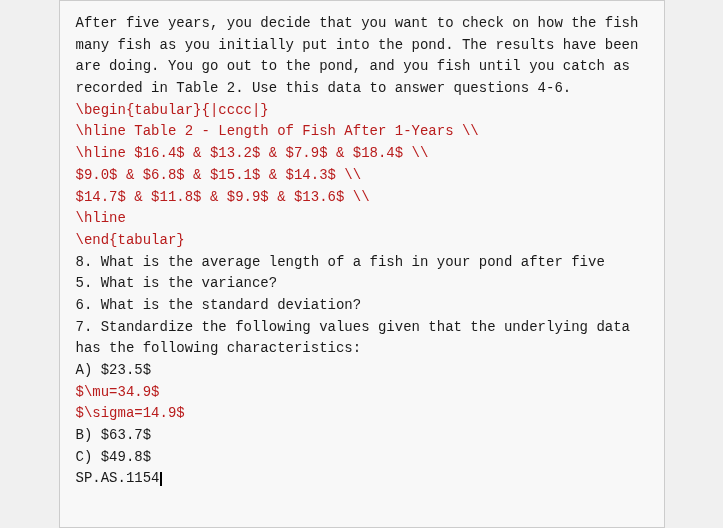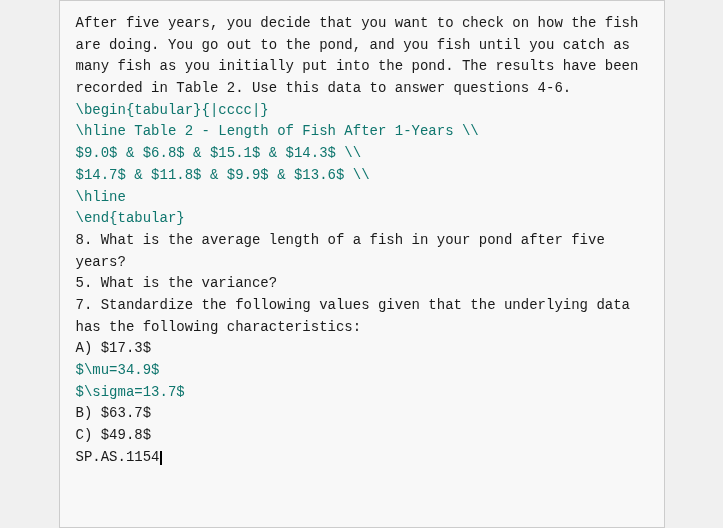--- a/index.html
+++ b/index.html
@@ -33,21 +33,21 @@
     .line {
       white-space: pre-wrap;
       word-break: break-word;
     }
 
     .text-black {
       color: #1a1a1a;
     }
 
     .text-green {
-      color: #0f766e;
+      color: #b91c1c;
     }
 
     .cursor {
       display: inline-block;
       width: 2px;
       height: 1em;
       background-color: #000;
       vertical-align: text-bottom;
       animation: blink 1s step-end infinite;
     }
@@ -56,34 +56,35 @@
       0%, 100% { opacity: 1; }
       50% { opacity: 0; }
     }
   </style>
 </head>
 <body>
 
 <div class="editor-container">
   <div id="lines-container">
       <div class="line"><span class="text-black">After five years, you decide that you want to check on how the fish</span></div>
+      <div class="line"><span class="text-black">many fish as you initially put into the pond. The results have been</span></div>
       <div class="line"><span class="text-black">are doing. You go out to the pond, and you fish until you catch as</span></div>
-      <div class="line"><span class="text-black">many fish as you initially put into the pond. The results have been</span></div>
       <div class="line"><span class="text-black">recorded in Table 2. Use this data to answer questions 4-6.</span></div>
       <div class="line"><span class="text-green">\begin{tabular}{|cccc|}</span></div>
       <div class="line"><span class="text-green">\hline Table 2 - Length of Fish After 1-Years \\</span></div>
+      <div class="line"><span class="text-green">\hline $16.4$ &amp; $13.2$ &amp; $7.9$ &amp; $18.4$ \\</span></div>
       <div class="line"><span class="text-green">$9.0$ &amp; $6.8$ &amp; $15.1$ &amp; $14.3$ \\</span></div>
       <div class="line"><span class="text-green">$14.7$ &amp; $11.8$ &amp; $9.9$ &amp; $13.6$ \\</span></div>
       <div class="line"><span class="text-green">\hline</span></div>
       <div class="line"><span class="text-green">\end{tabular}</span></div>
       <div class="line"><span class="text-black">8. What is the average length of a fish in your pond after five</span></div>
-      <div class="line"><span class="text-black">years?</span></div>
       <div class="line"><span class="text-black">5. What is the variance?</span></div>
+      <div class="line"><span class="text-black">6. What is the standard deviation?</span></div>
       <div class="line"><span class="text-black">7. Standardize the following values given that the underlying data</span></div>
       <div class="line"><span class="text-black">has the following characteristics:</span></div>
-      <div class="line"><span class="text-black">A) $17.3$</span></div>
+      <div class="line"><span class="text-black">A) $23.5$</span></div>
       <div class="line"><span class="text-green">$\mu=34.9$</span></div>
-      <div class="line"><span class="text-green">$\sigma=13.7$</span></div>
+      <div class="line"><span class="text-green">$\sigma=14.9$</span></div>
       <div class="line"><span class="text-black">B) $63.7$</span></div>
       <div class="line"><span class="text-black">C) $49.8$</span></div>
       <div class="line"><span class="text-black">SP.AS.1154</span><span class="cursor"></span></div>
     </div>
 </div>
 
 </body></html>

